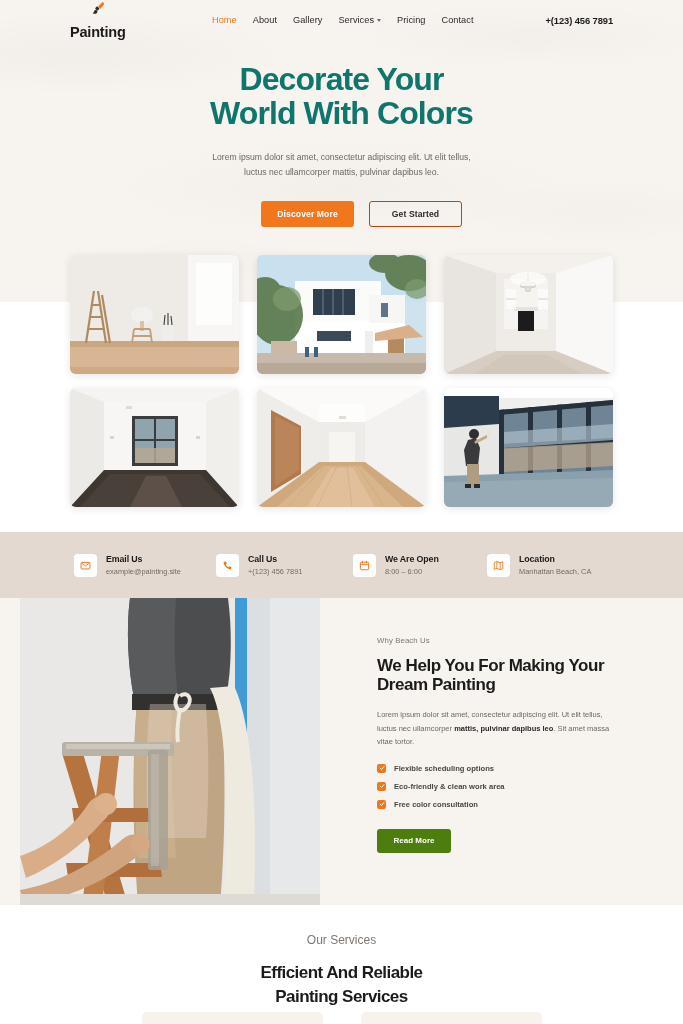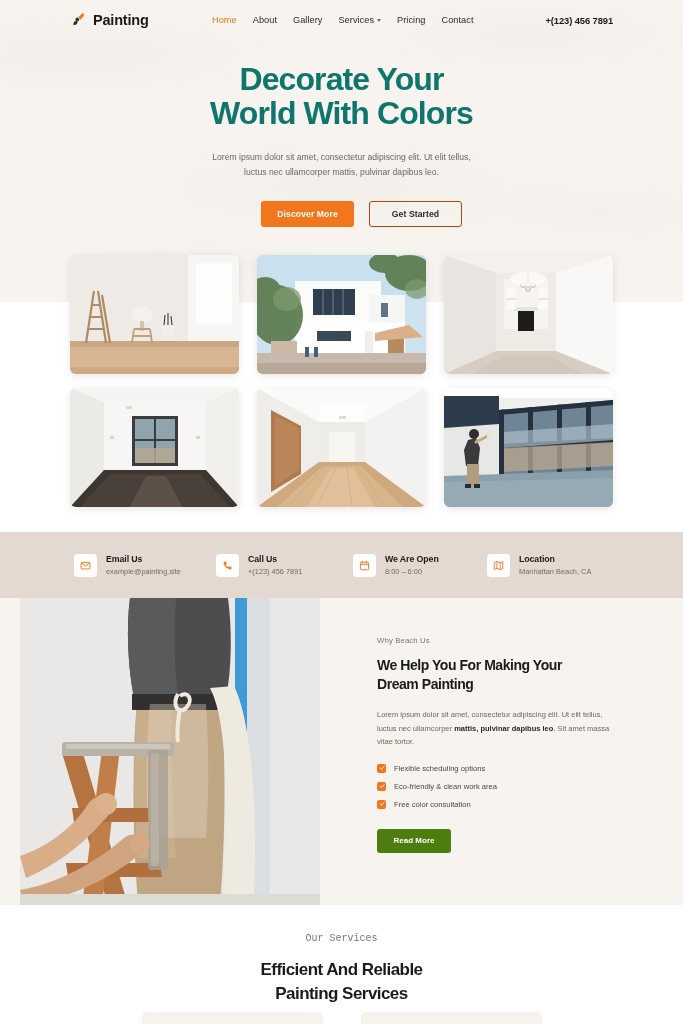--- a/index.html
+++ b/index.html
@@ -25,21 +25,21 @@
       radial-gradient(ellipse 340px 70px at 50% 62%, rgba(0,0,0,.018), transparent 70%),
       radial-gradient(ellipse 200px 40px at 30% 88%, rgba(0,0,0,.015), transparent 70%),
       radial-gradient(ellipse 220px 46px at 88% 70%, rgba(0,0,0,.016), transparent 70%);
   }
 
   
   .nav {
     position:absolute; top:0; left:0; width:683px; height:40px;
     display:flex; align-items:center; z-index:20;
   }
-  .brand { position:absolute; left:70px; display:flex; align-items:center; gap:7px; }
+  .brand { position:absolute; left:70px; display:flex; align-items:center; gap:7px;flex-direction:column; }
   .brand-icon { width:16px; height:16px; position:relative; display:block; }
   .brand-name { font-size:14.5px; font-weight:bold; letter-spacing:-.2px; color:#1b1b1b; }
 
   .nav-links { position:absolute; left:212px; display:flex; align-items:center; gap:16px; }
   .nav-link {
     font-size:9.2px; color:#2b2b2b; letter-spacing:.05px;
     text-decoration:none; white-space:nowrap; display:flex; align-items:center; gap:3px;
   }
   .nav-link.active { color:#f2761b; }
   .caret { display:inline-block; width:0;height:0;border-left:2.6px solid transparent;border-right:2.6px solid transparent;border-top:3px solid #6d6d6d; margin-top:1px;}
@@ -91,41 +91,41 @@
   .info-title { font-size:8.8px; font-weight:bold; color:#1b1b1b; letter-spacing:-.1px; }
   .info-desc { font-size:7.4px; color:#726a64; margin-top:2.5px; }
 
   
   .why { position:absolute; top:598px; left:0; width:683px; height:307px; background:#f7f3ee; }
   .why-photo { position:absolute; top:0; left:20px; width:300px; height:307px; overflow:hidden; }
   .why-photo > svg { display:block; width:300px; height:307px; }
   .why-text { position:absolute; top:38px; left:377px; width:245px; }
   .eyebrow { font-size:7.8px; color:#7e7771; letter-spacing:.1px; }
   .why-head {
-    margin-top:11px; font-size:14px; line-height:19px; font-weight:bold;
+    margin-top:11px; font-size:17px; line-height:19px; font-weight:bold;
     letter-spacing:-.45px; color:#1b1b1b;
   }
   .why-body { margin-top:14px; font-size:7.5px; line-height:13.5px; color:#6f6862; }
   .why-body b { color:#2b2b2b; font-weight:bold; }
-  .feature-list { margin-top:15px; display:flex; flex-direction:column; gap:9px; }
+  .feature-list { margin-top:15px; display:flex; flex-direction:column; gap:9px;font-weight:bold; }
   .feature { display:flex; align-items:center; gap:8px; }
   .chk {
     width:9px;height:9px;border-radius:2px;background:#f2761b;flex:none;
     display:flex;align-items:center;justify-content:center;
   }
   .feature-label { font-size:7.6px; color:#4c4641; }
   .btn-read {
     margin-top:20px; background:#4d7c0f; color:#fff; border:none; border-radius:3px;
     width:74px; height:24px; font-size:8px; font-weight:bold; cursor:pointer;
     display:flex; align-items:center; justify-content:center;
   }
 
   
   .services { position:absolute; top:905px; left:0; width:683px; height:119px; background:#ffffff; text-align:center; }
-  .svc-eyebrow { margin-top:28px; font-size:10px; color:#7e7771;font-family:Liberation Mono, monospace; }
+  .svc-eyebrow { margin-top:28px; font-size:12px; color:#7e7771; }
   .svc-head { margin-top:14px; font-size:17px; line-height:24px; font-weight:bold; letter-spacing:-.55px; color:#1b1b1b; }
   .svc-cards { position:absolute; top:1012px; left:0; width:683px; display:flex; justify-content:center; gap:38px; }
   .svc-card { width:181px; height:12px; background:#f7f2ec; border-radius:5px 5px 0 0; }
 </style>
 </head>
 <body>
 
 <div class="page">
 
   <div class="hero-band"></div>

